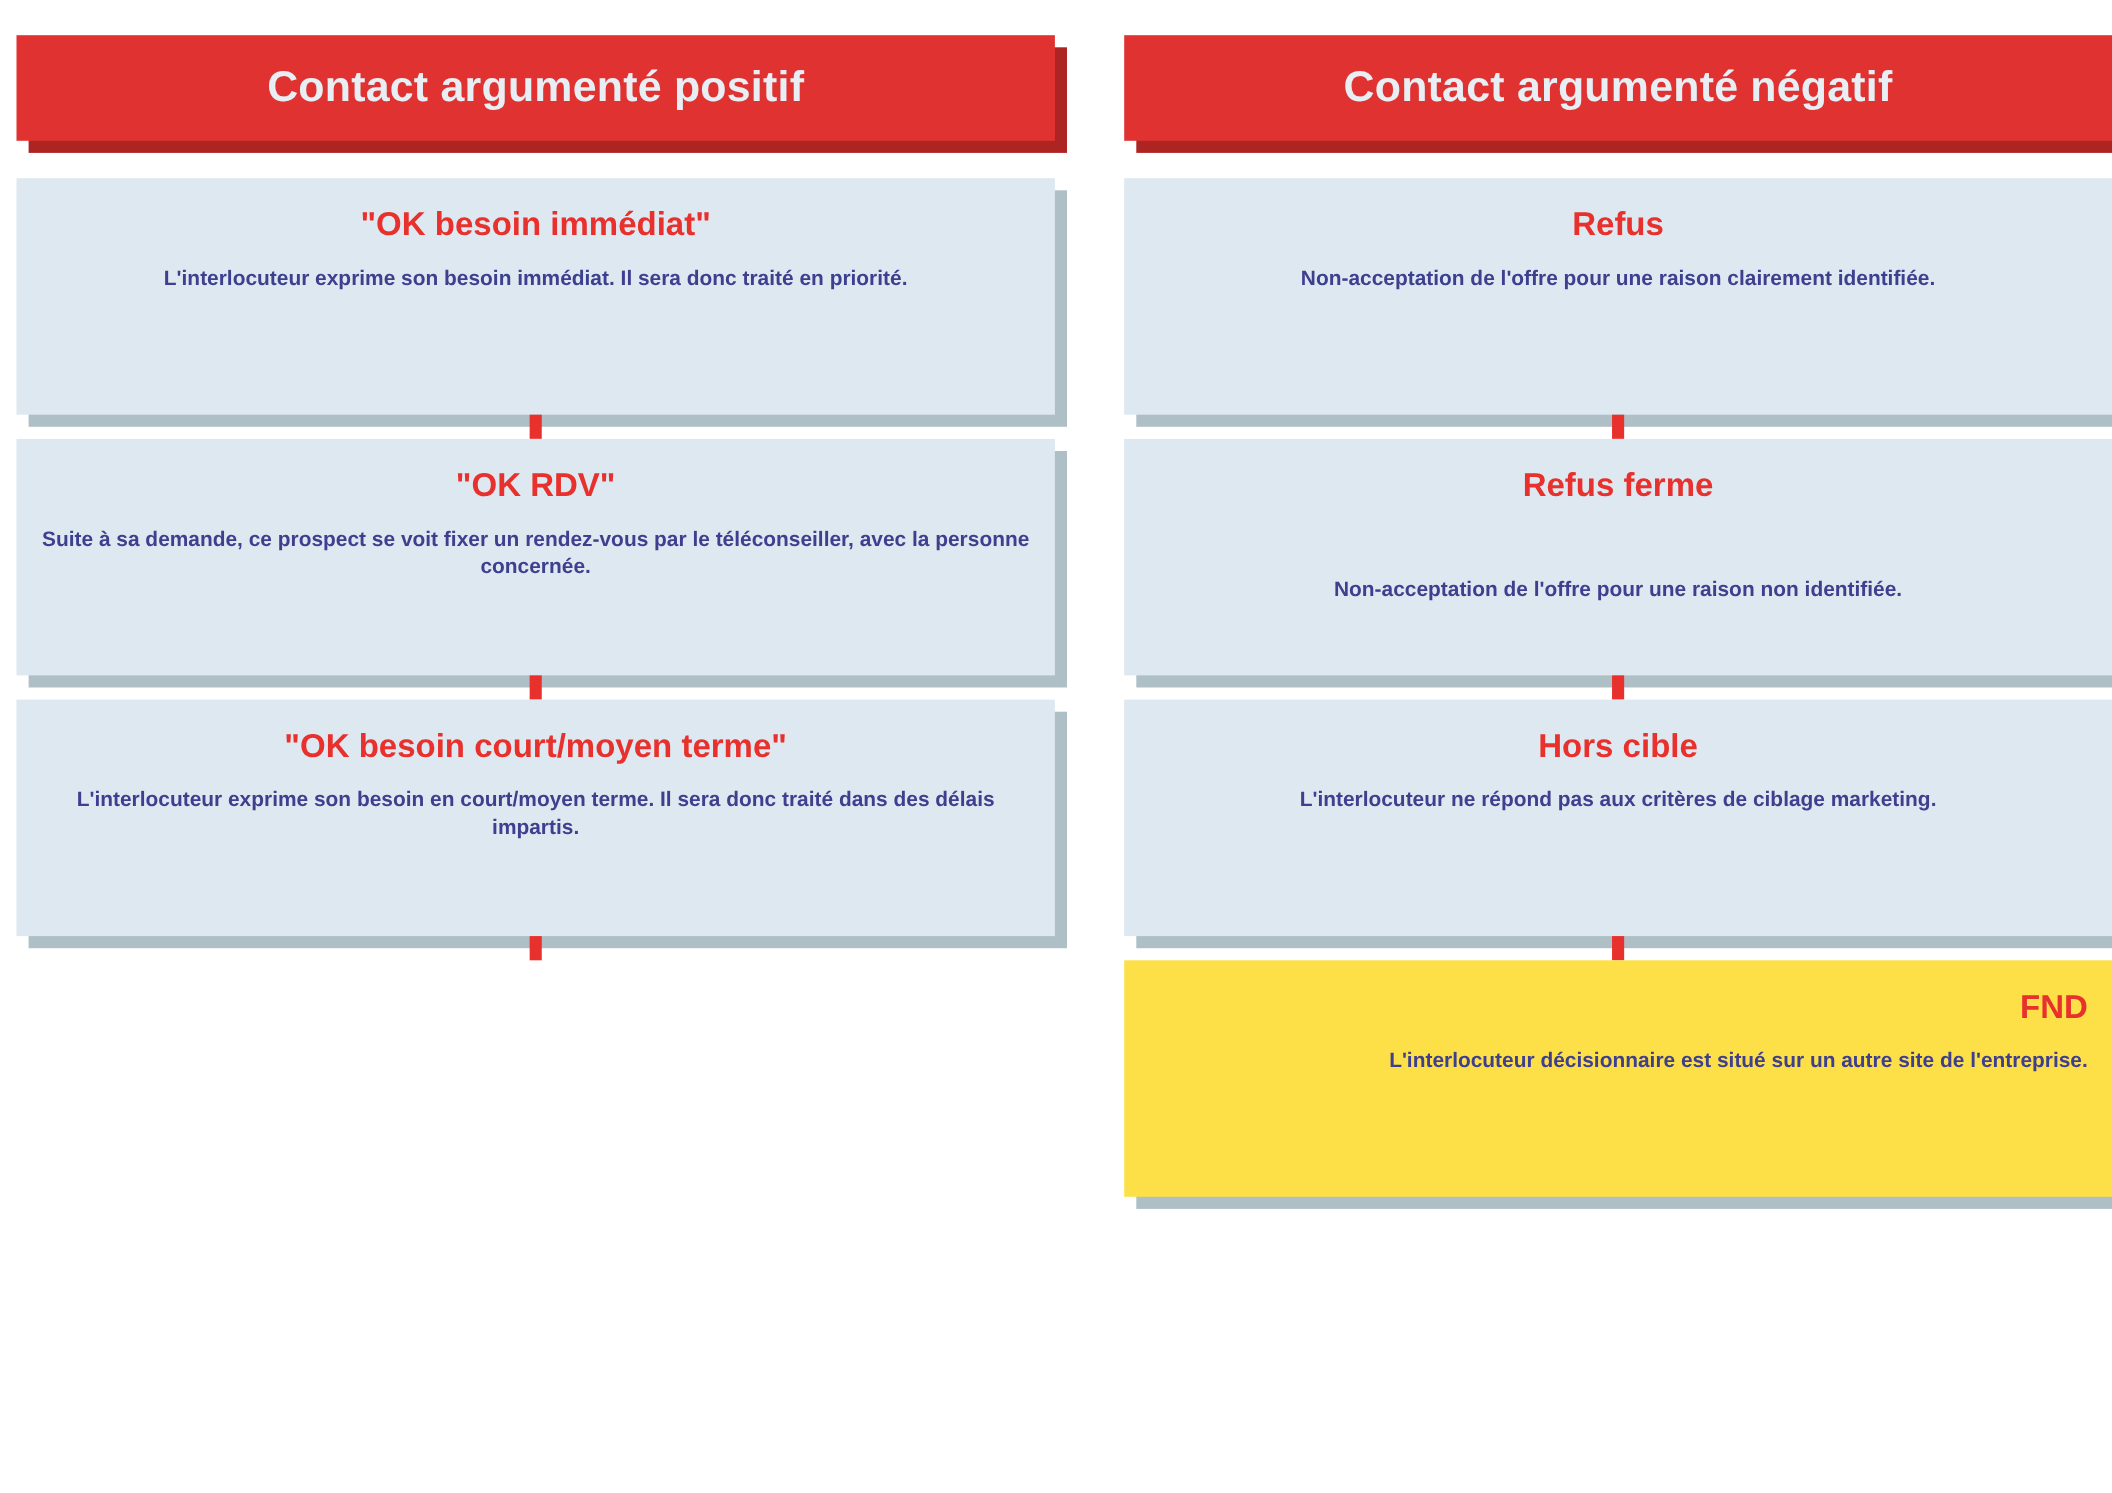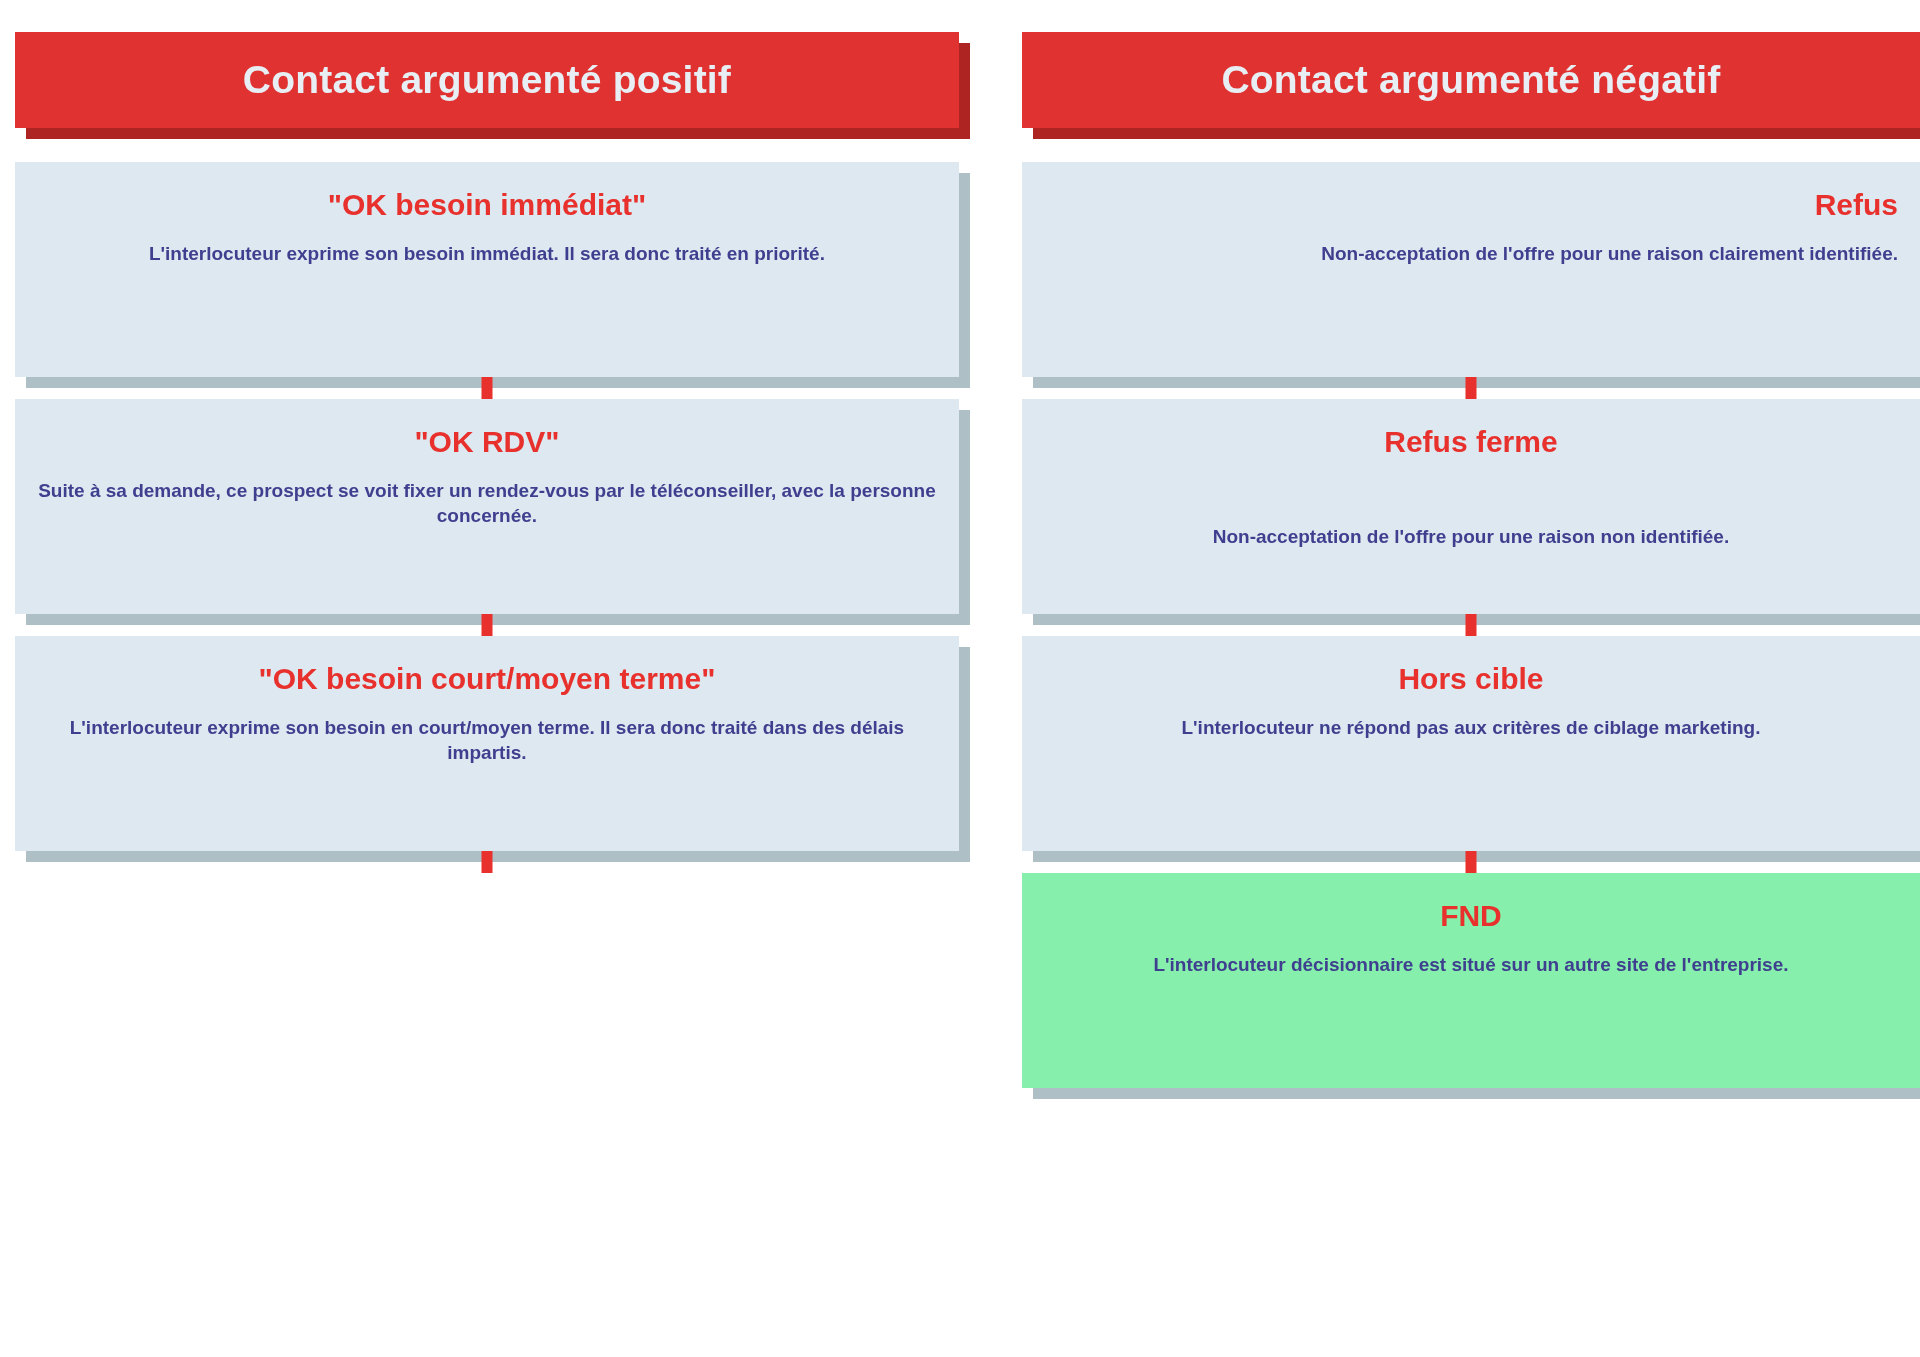--- a/index.html
+++ b/index.html
@@ -198,21 +198,21 @@
       <div class="header-bar" style="background: rgb(224, 51, 49);">
         <div class="header-title" style="color: rgb(231, 238, 244);">Contact argumenté négatif</div>
       </div>
     </div>
 
     <div class="cards">
 
       <div class="card-slot h-a">
         <div class="card-wrap">
           <div class="card-shadow" style="background: rgb(174, 191, 198);"></div>
-          <div class="card" style="background: rgb(221, 232, 240); align-items: flex-end;">
+          <div class="card" style="background: rgb(221, 232, 240);">
             <div class="card-title" style="color: rgb(232, 48, 44);">Refus</div>
             <div class="card-body" style="color: rgb(63, 63, 143);">Non-acceptation de l'offre pour une raison clairement identifiée.</div>
           </div>
         </div>
       </div>
 
       <div class="connector">
         <div class="connector-bar" style="background: rgb(232, 48, 44);"></div>
       </div>
 
@@ -240,21 +240,21 @@
         </div>
       </div>
 
       <div class="connector">
         <div class="connector-bar" style="background: rgb(232, 48, 44);"></div>
       </div>
 
       <div class="card-slot h-d">
         <div class="card-wrap">
           <div class="card-shadow" style="background: rgb(174, 191, 198);"></div>
-          <div class="card" style="background: #86efac;">
+          <div class="card" style="background: #fde047; align-items: flex-end;">
             <div class="card-title" style="color: rgb(232, 48, 44);">FND</div>
             <div class="card-body" style="color: rgb(63, 63, 143);">L'interlocuteur décisionnaire est situé sur un autre site de l'entreprise.</div>
           </div>
         </div>
       </div>
 
     </div>
   </div>
 
 </div>

